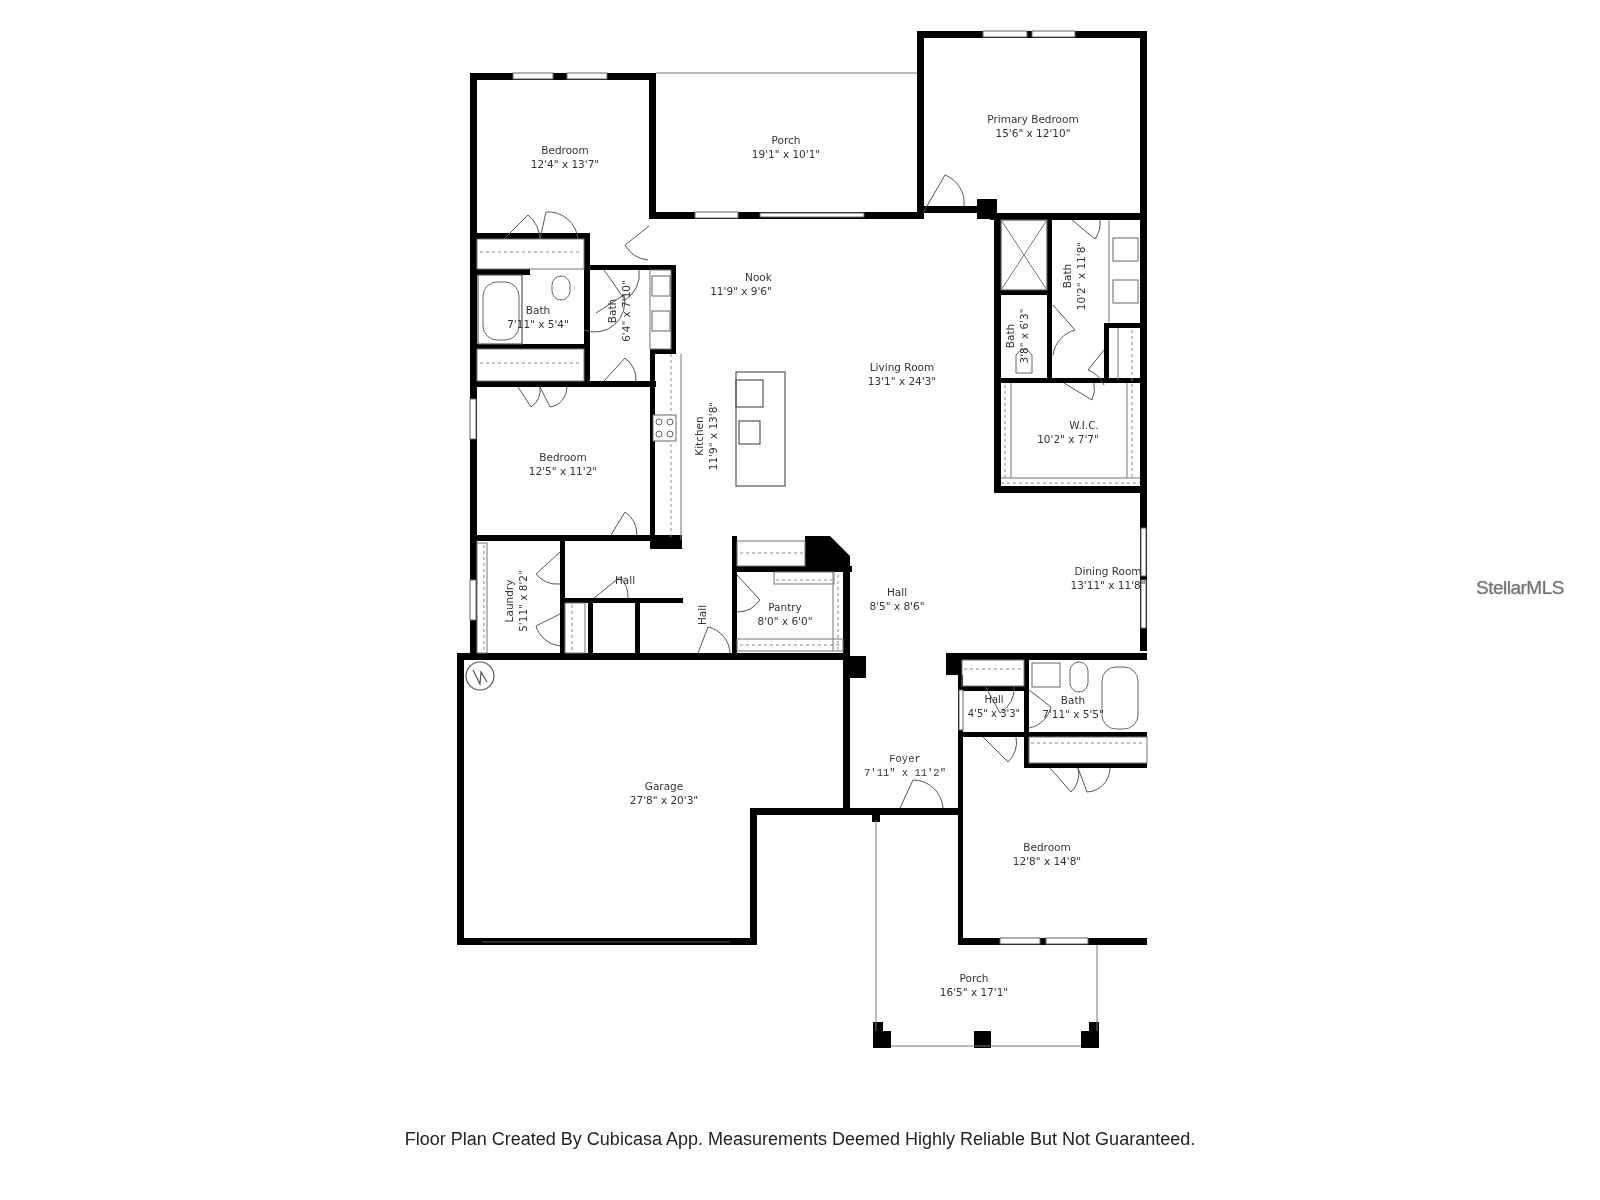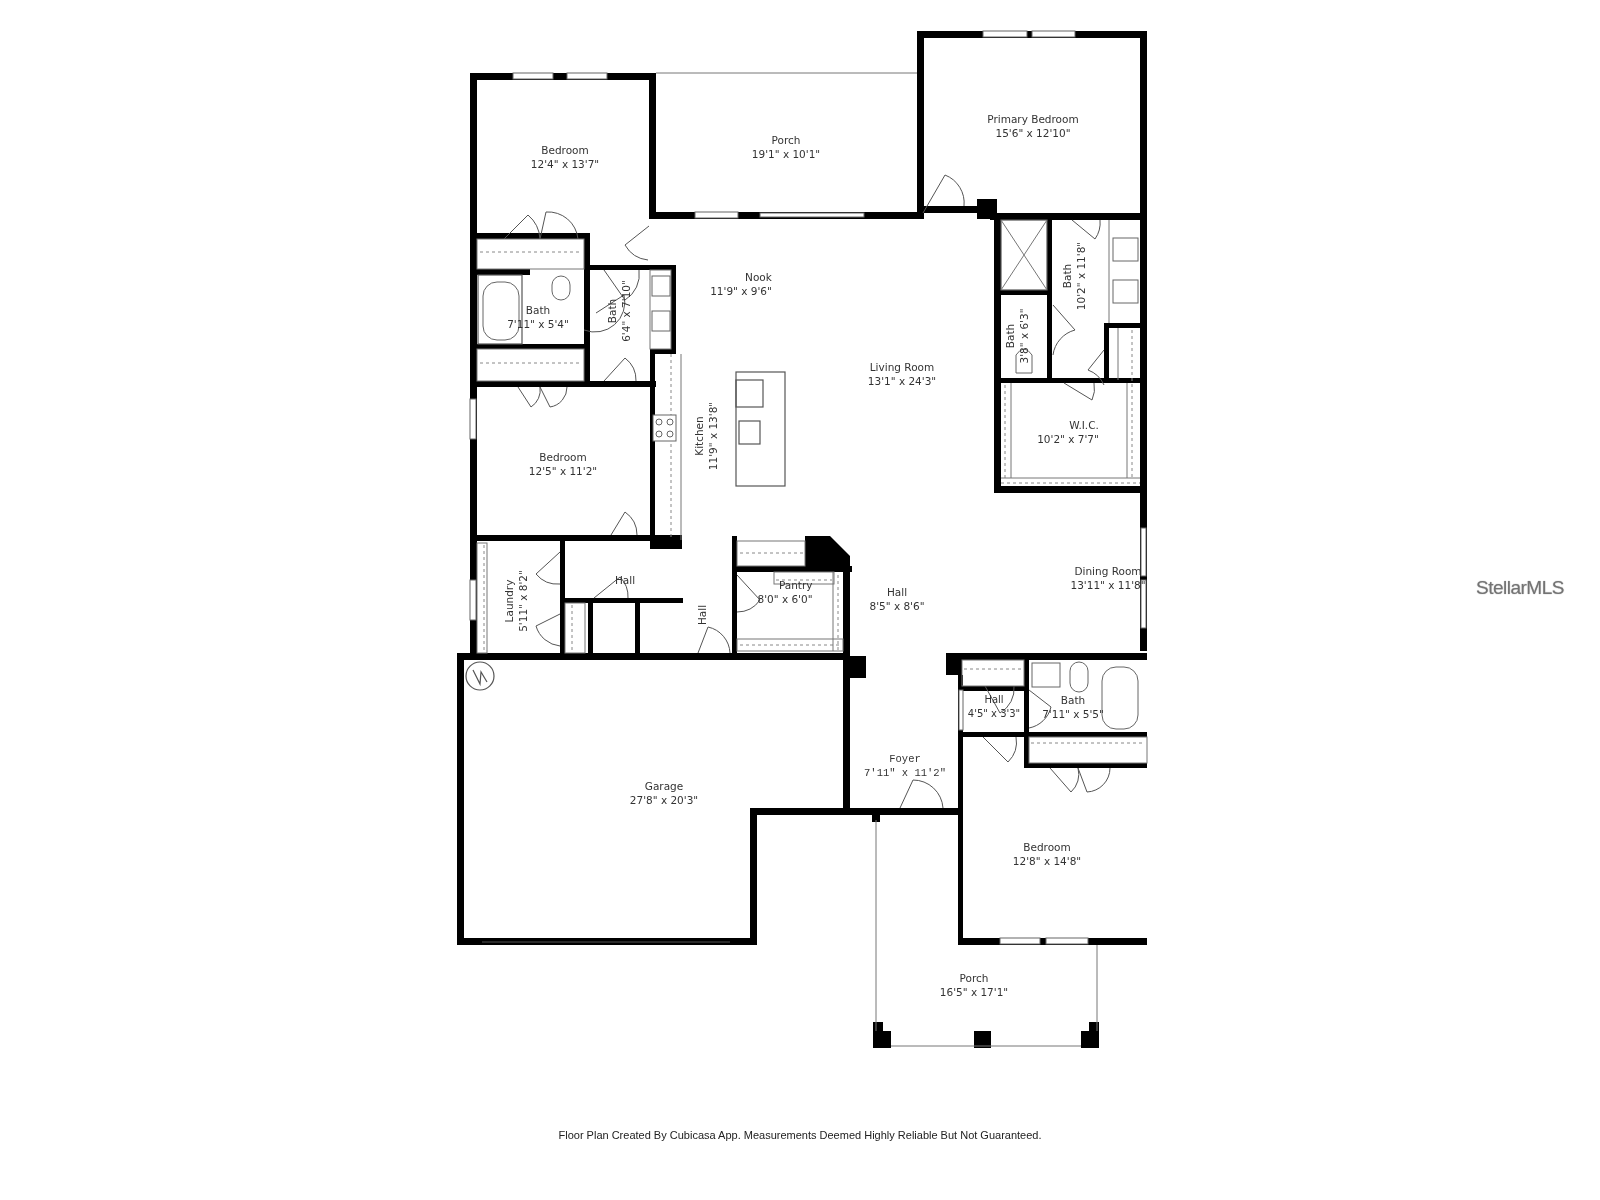--- a/index.html
+++ b/index.html
@@ -11,21 +11,21 @@
   .thin2 { stroke: #555; stroke-width: 1.2; fill: none; }
   .dash { stroke: #888; stroke-width: 1; stroke-dasharray: 3 3; fill: none; }
   .win { fill: #fff; stroke: #666; stroke-width: 1; }
   .door-arc { stroke: #555; stroke-width: 1; fill: none; }
   .fixture { stroke: #666; stroke-width: 1; fill: #fff; }
   .room-label { position: absolute; text-align: center; font-size: 10.5px; line-height: 14px;
                 color: #333; white-space: nowrap; transform: translate(-50%, -50%); }
   .room-label.rot { transform: translate(-50%, -50%) rotate(-90deg); }
   .room-label span { display: block; }
   .footer { position: absolute; left: 0; width: 1600px; top: 1129px; text-align: center;
-            font-family: "Liberation Sans", sans-serif; font-size: 11px; color: #222; }
+            font-family: "Liberation Sans", sans-serif; font-size: 18px; color: #222; }
   .watermark { position: absolute; left: 1476px; top: 577px; font-family: "Liberation Sans", sans-serif;
                font-size: 19px; color: #737373; letter-spacing: -0.5px;
                text-shadow: 0 0 1px #bbb, 0 0 1px #bbb; }
 </style>
 </head>
 <body>
 
 <svg id="plan" viewBox="0 0 1600 1200" xmlns="http://www.w3.org/2000/svg">
 
   <g>
@@ -275,21 +275,21 @@
   <div class="room-label rot" style="left:516px;top:601px;">
     <span>Laundry</span>
       <span>5'11" x 8'2"</span>
   </div>
   <div class="room-label" style="left:625px;top:580px;">
     <span>Hall</span>
   </div>
   <div class="room-label rot" style="left:702px;top:615px;">
     <span>Hall</span>
   </div>
-  <div class="room-label" style="left:785px;top:592px;text-align:right;">
+  <div class="room-label" style="left:785px;top:614px;">
     <span>Pantry</span>
       <span>8'0" x 6'0"</span>
   </div>
   <div class="room-label" style="left:897px;top:599px;">
     <span>Hall</span>
       <span>8'5" x 8'6"</span>
   </div>
   <div class="room-label" style="left:1065px;top:578px;margin-left:43px;">
     <span>Dining Room</span>
       <span>13'11" x 11'8"</span>

